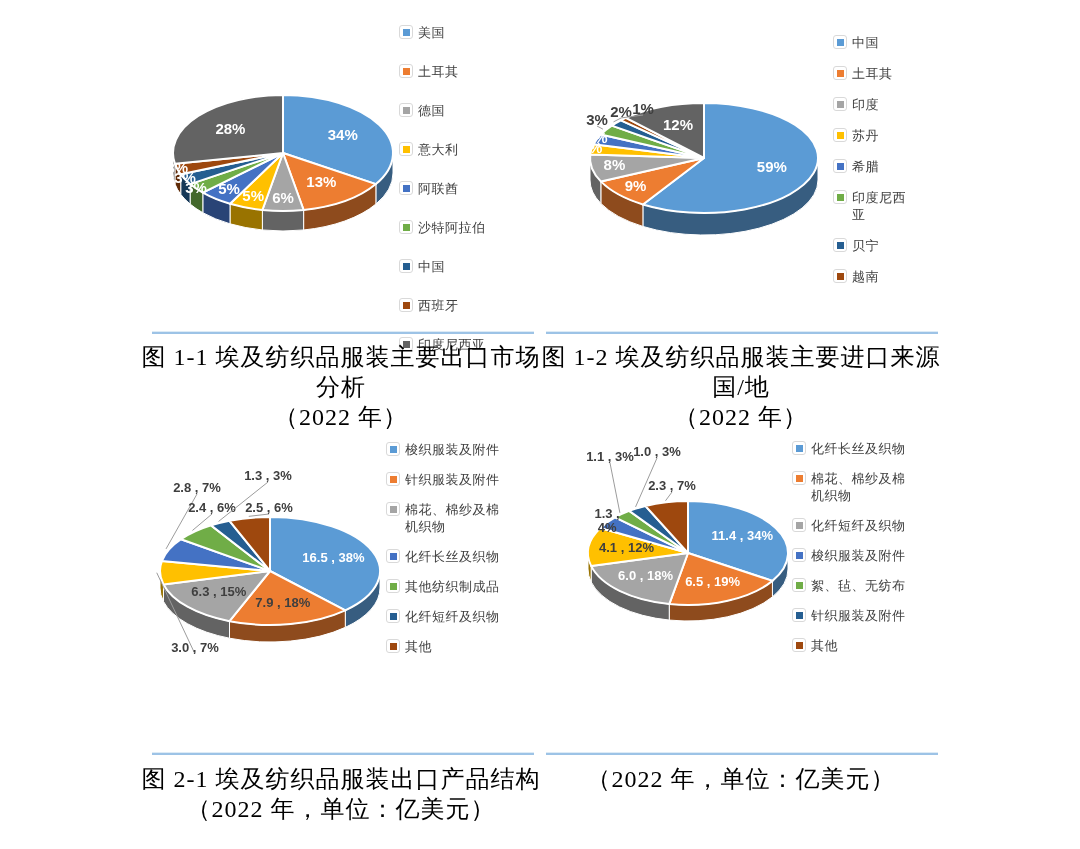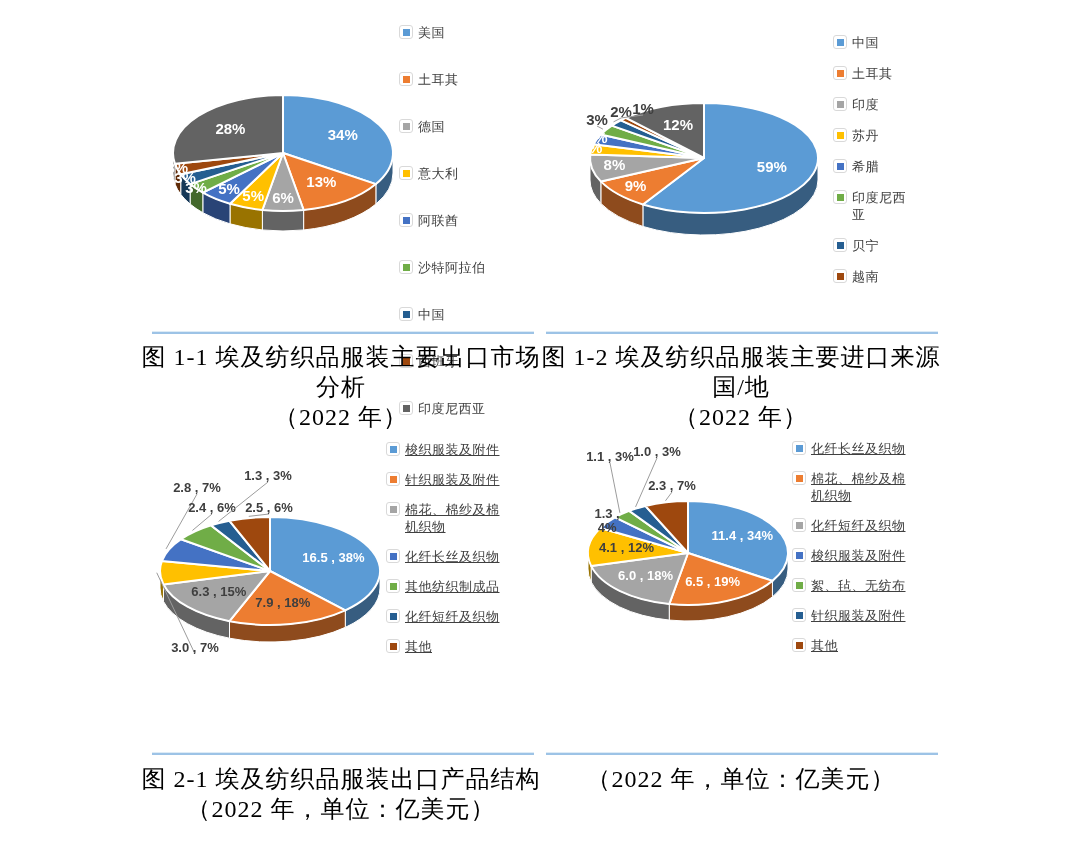--- a/index.html
+++ b/index.html
@@ -1,31 +1,31 @@
 <!DOCTYPE html>
 <html><head>
 <meta charset="utf-8">
 <title>Document charts</title>
 <style>
   html,body{margin:0;padding:0;background:#ffffff;}
   body{position:relative;width:1080px;height:849px;overflow:hidden;
        font-family:"Liberation Sans",sans-serif;}
   .pie-svg{position:absolute;overflow:visible;}
   .legend{position:absolute;display:flex;flex-direction:column;}
-  #legend-c1{left:399px;top:24px;width:120px;gap:30px;}
+  #legend-c1{left:399px;top:24px;width:120px;gap:22px;}
   #legend-c2{left:833px;top:34px;width:92px;gap:14px;}
   #legend-c3{left:386px;top:441px;width:134px;gap:13px;}
   #legend-c4{left:792px;top:440px;width:134px;gap:13px;}
   .li{display:flex;align-items:flex-start;gap:5px;}
   .lm{flex:0 0 auto;width:12px;height:12px;margin-top:1px;border:1px solid #d9d9d9;
       border-radius:3px;background:#fff;display:flex;align-items:center;justify-content:center;}
   .lmi{display:block;width:7px;height:7px;}
   #legend-c1 .lt{max-width:84px;}
   #legend-c2 .lt{max-width:58px;}
-  #legend-c3 .lt,#legend-c4 .lt{max-width:96px;text-decoration:underline;}
+  #legend-c3 .lt,#legend-c4 .lt{max-width:96px;}
   .lt{font-size:13px;line-height:17px;color:#404040;letter-spacing:.5px;word-break:break-all;}
   .divider{position:absolute;height:2px;background:#9DC3E6;border-top:1px solid #DDEBF6;}
   .caption{position:absolute;text-align:center;font-family:"Liberation Serif",serif;
            font-size:24px;line-height:30px;color:#000;letter-spacing:1px;}
 </style>
 </head>
 <body>
 
 <svg id="svg-c1" class="pie-svg" style="left:0;top:0" width="540" height="340" viewBox="0 0 540 340">
     <path d="M393,153 A110,58 0 0 1 375.87607180522167,184.0779541087818 v20 A110,58 0 0 0 393,173 Z" fill="rgb(55,93,128)" stroke="#fff" stroke-width="1"></path>

